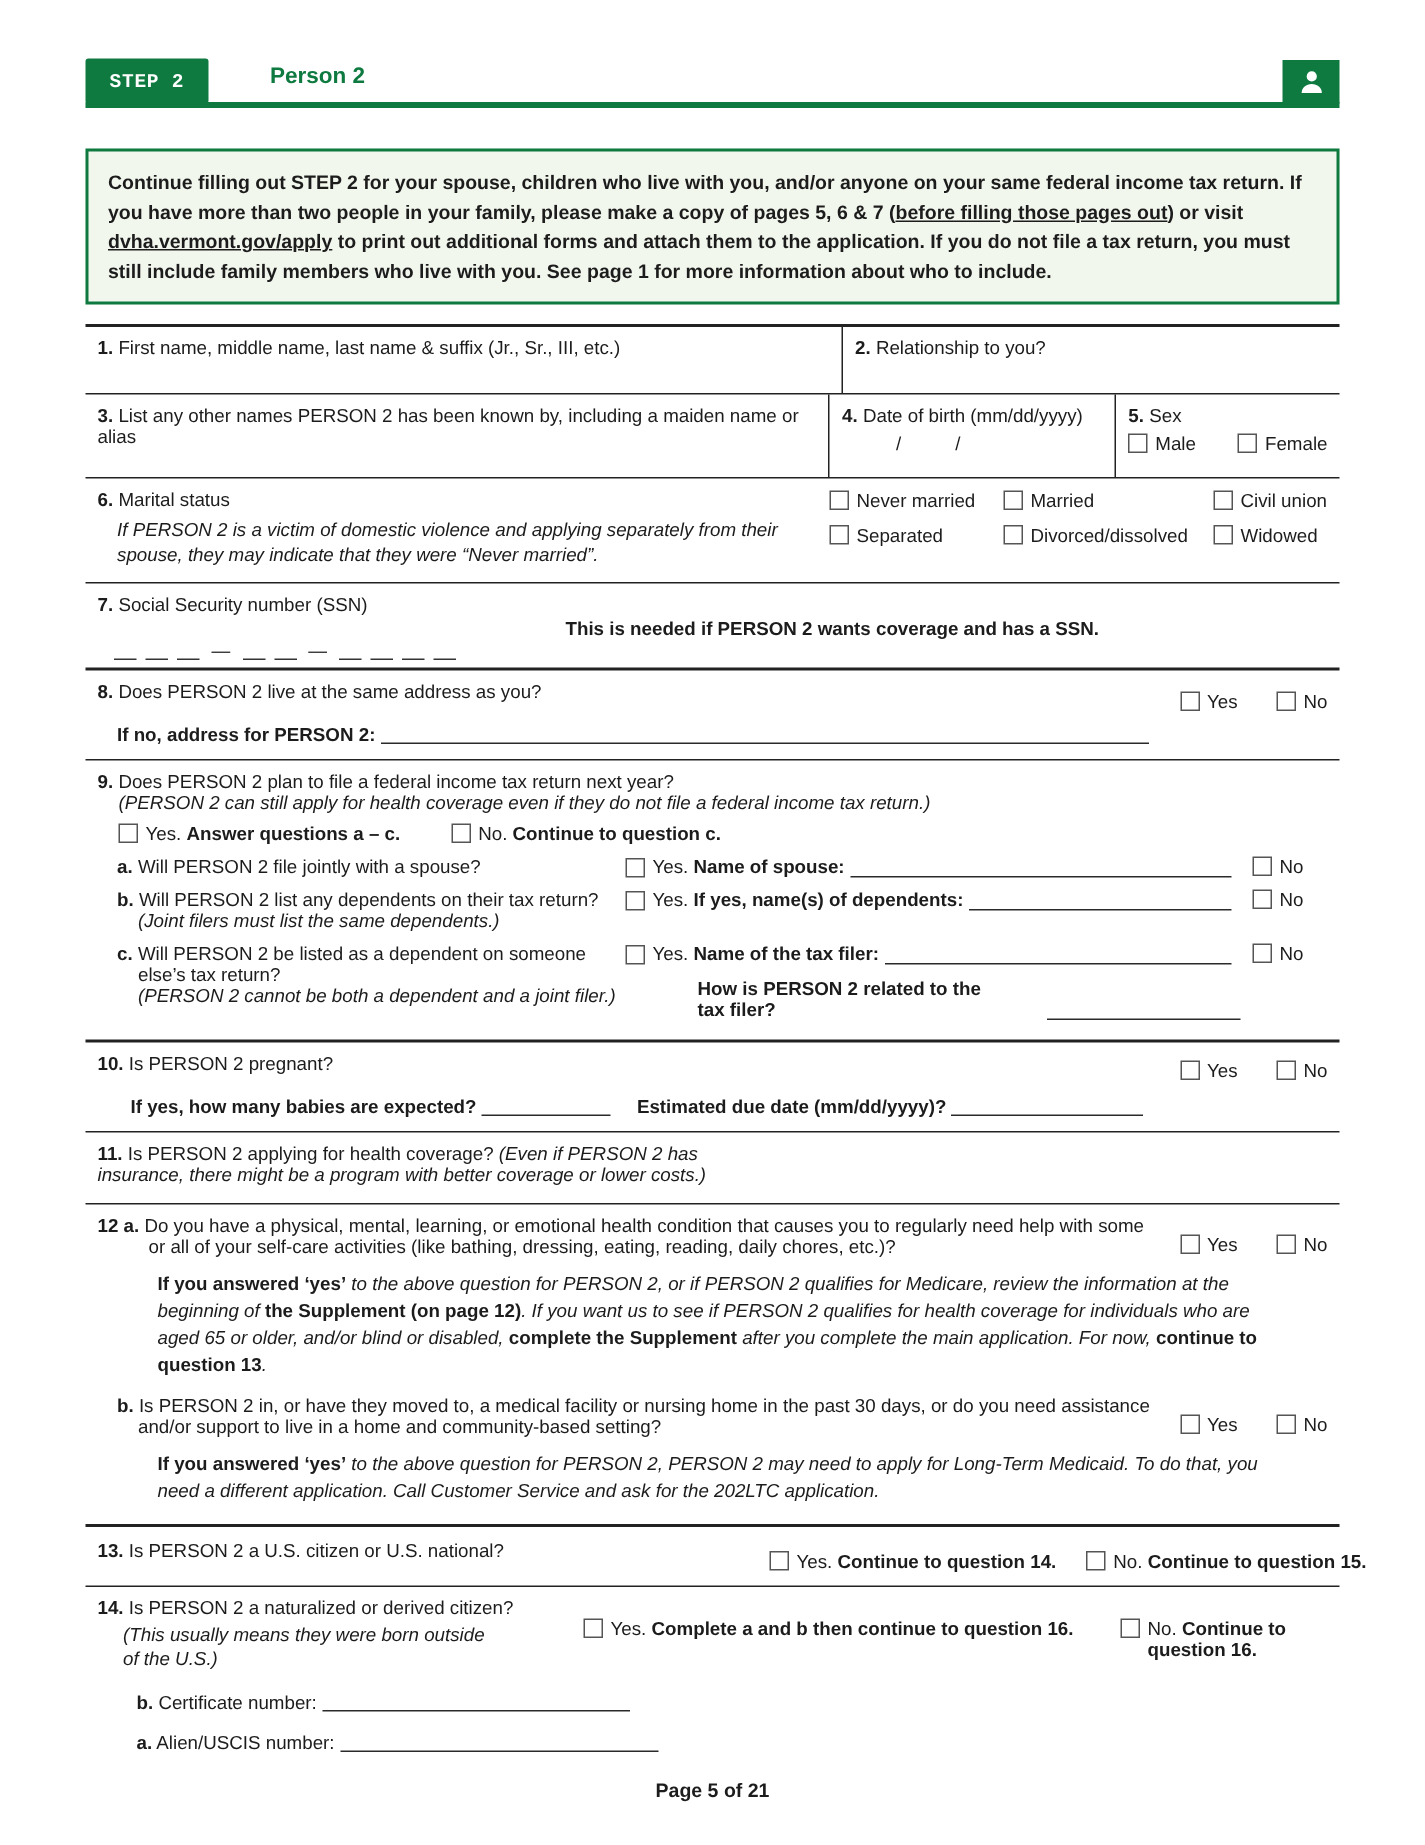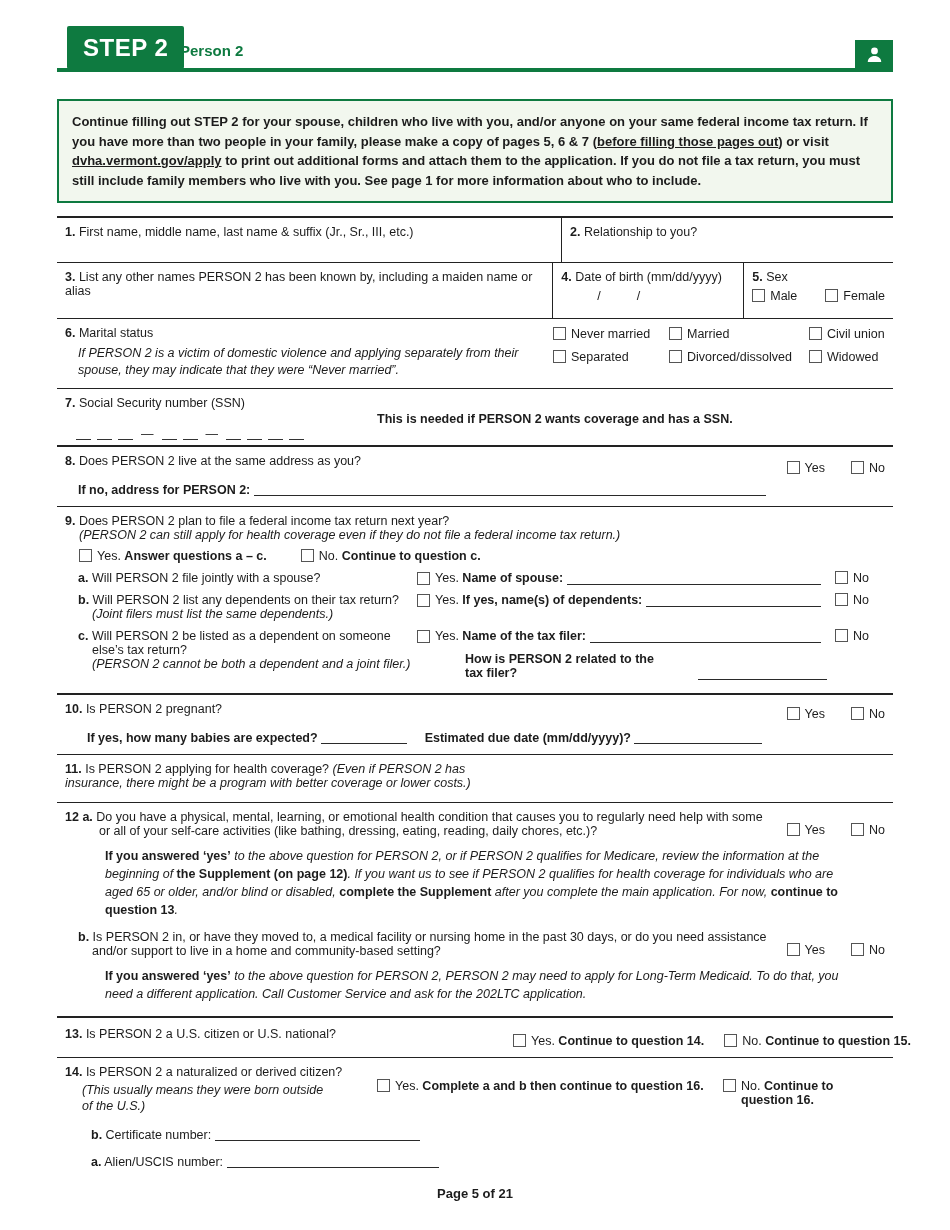--- a/index.html
+++ b/index.html
@@ -4,21 +4,21 @@
 <style>
   * { margin:0; padding:0; box-sizing:border-box; }
   html,body { background:#fff; }
   body { width:950px; height:1230px; color:#1c1c1c; font-family:"Liberation Sans","DejaVu Sans",sans-serif; font-size:12.5px; }
   .page { position:relative; width:950px; height:1230px; padding:30px 57px 0 57px; overflow:hidden; background:#fff; }
   b,.b { font-weight:bold; }
   .i { font-style:italic; }
   .u { text-decoration:underline; }
 
   .header { position:relative; height:42px; border-bottom:4px solid #0e7a40; }
-  .step-box { position:absolute; left:10px; bottom:-1px; background:#0e7a40; color:#fff; font-weight:bold; font-size:24px; padding:8px 16px 7px; border-radius:2px; letter-spacing:.5px; }
+  .step-box { position:absolute; left:0; bottom:-1px; background:#0e7a40; color:#fff; font-weight:bold; font-size:13px; padding:8px 16px 7px; border-radius:2px; letter-spacing:.5px;font-family:Liberation Mono, monospace; }
   .person-label { position:absolute; left:123px; bottom:9px; color:#0e7a40; font-weight:bold; font-size:15px; }
   .icon-box { position:absolute; right:0; bottom:-1px; width:38px; height:29px; background:#0e7a40; display:flex; align-items:center; justify-content:center; }
 
   .intro { margin-top:27px; border:2px solid #0e7a40; background:#f2f7ee; padding:11px 13px; font-weight:bold; font-size:13px; line-height:1.5; }
 
   .form { margin-top:13px; border-top:2px solid #222; }
   .row { position:relative; border-bottom:1px solid #222; padding:7px 8px 9px 8px; }
   .row.thick { border-bottom-width:2px; }
   .rowflex { display:flex; padding:0; }
   .cell { padding:7px 8px; }
@@ -244,21 +244,21 @@
 
     <div class="row" style="min-height:40px; display:flex;">
       <div style="width:448px; flex:0 0 448px; padding-top:2px;"><span class="b">13.</span> <span>Is PERSON 2 a U.S. citizen or U.S. national?</span></div>
       <div style="display:flex; gap:20px; margin-top:9px;">
         <span class="opt"><span class="cb"></span><span>Yes.</span> <span class="b">Continue to question 14.</span></span>
         <span class="opt"><span class="cb"></span><span>No.</span> <span class="b">Continue to question 15.</span></span>
       </div>
     </div>
 
     <div class="row" style="border-bottom:none; padding-bottom:20px;">
-      <div style="display:flex;">
+      <div style="display:flex;gap:12px;">
         <div style="width:312px; flex:0 0 312px;">
           <div><span class="b">14.</span> <span>Is PERSON 2 a naturalized or derived citizen?</span></div>
           <div class="i" style="margin:3px 0 0 17px; max-width:245px; line-height:1.35;">(This usually means they were born outside of the U.S.)</div>
         </div>
         <div style="width:346px; flex:0 0 346px; padding-top:14px; display:flex;">
             <span class="cb"></span>
             <span><span>Yes.</span> <span class="b">Complete a and b then continue to question 16.</span></span>
           </div>
         <div style="flex:1 1 auto; padding-top:14px; display:flex;">
             <span class="cb"></span>

